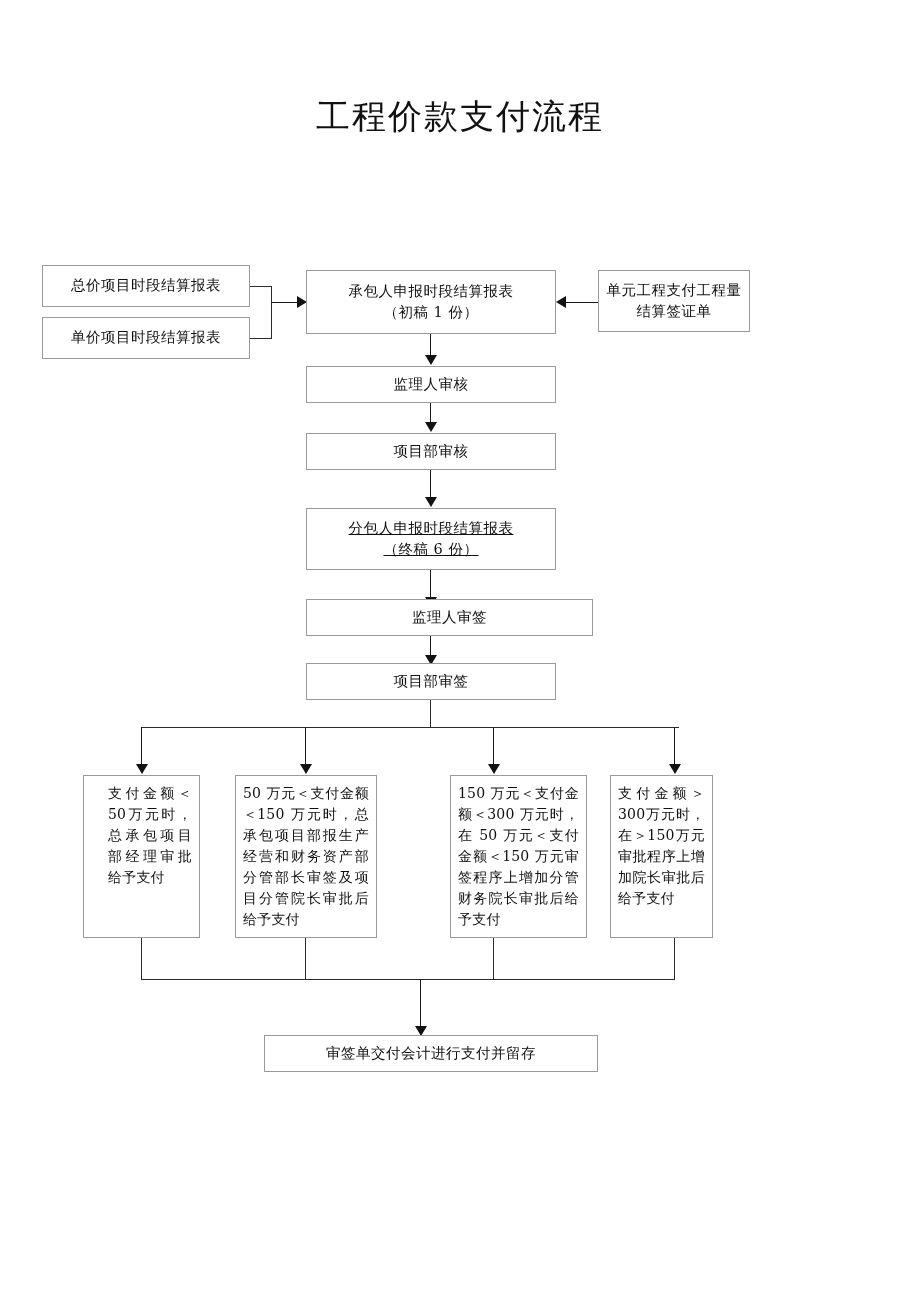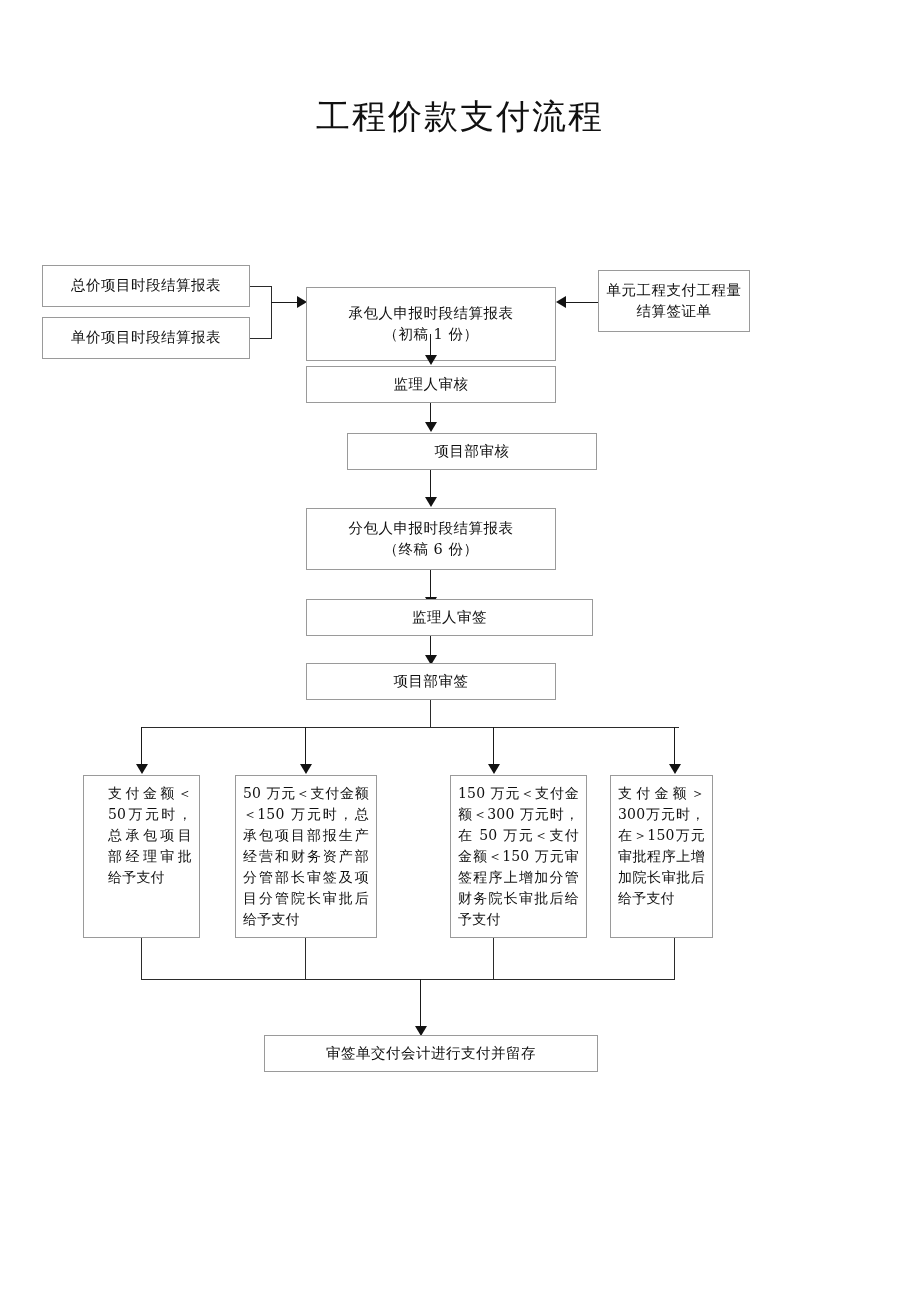--- a/index.html
+++ b/index.html
@@ -128,43 +128,43 @@
   <div class="line-v thin" style="left:271px; top:286px; height:53px;"></div>
   <div class="line-h" style="left:271px; top:302px; width:30px;"></div>
   <div class="arrow-right" style="left:297px; top:296px;"></div>
 
   <div class="node" style="left:598px; top:270px; width:152px; height:62px;">
     <span class="txt">单元工程支付工程量结算签证单</span>
   </div>
   <div class="line-h" style="left:562px; top:302px; width:36px;"></div>
   <div class="arrow-left" style="left:556px; top:296px;"></div>
 
-  <div class="node" style="left:306px; top:270px; width:250px; height:74px; flex-direction:column;margin-top:17px;">
+  <div class="node" style="left:306px; top:270px; width:250px; height:64px; flex-direction:column;">
     <span class="txt">承包人申报时段结算报表</span>
     <span class="sub">（初稿 1 份）</span>
   </div>
 
   <div class="line-v" style="left:430px; top:334px; height:22px;"></div>
   <div class="arrow-down" style="left:425px; top:355px;"></div>
 
   <div class="node" style="left:306px; top:366px; width:250px; height:37px;">
     <span class="txt">监理人审核</span>
   </div>
 
   <div class="line-v" style="left:430px; top:403px; height:20px;"></div>
   <div class="arrow-down" style="left:425px; top:422px;"></div>
 
-  <div class="node" style="left:306px; top:433px; width:250px; height:37px;margin-left:41px;">
+  <div class="node" style="left:306px; top:433px; width:250px; height:37px;">
     <span class="txt">项目部审核</span>
   </div>
 
   <div class="line-v" style="left:430px; top:470px; height:28px;"></div>
   <div class="arrow-down" style="left:425px; top:497px;"></div>
 
-  <div class="node" style="left:306px; top:508px; width:250px; height:62px; flex-direction:column;">
+  <div class="node" style="left:306px; top:508px; width:250px; height:62px; flex-direction:column;text-decoration:underline;">
     <span class="txt">分包人申报时段结算报表</span>
     <span class="sub">（终稿 6 份）</span>
   </div>
 
   <div class="line-v" style="left:430px; top:570px; height:28px;"></div>
   <div class="arrow-down" style="left:425px; top:597px;"></div>
 
   <div class="node" style="left:306px; top:599px; width:287px; height:37px;">
     <span class="txt">监理人审签</span>
   </div>

